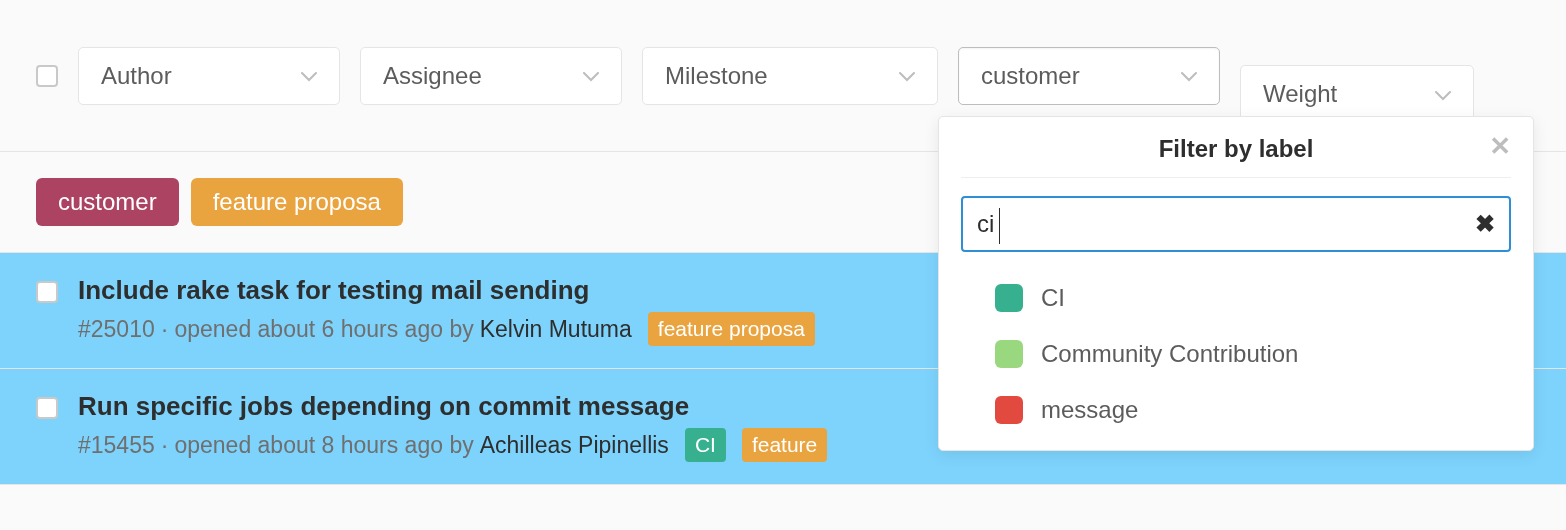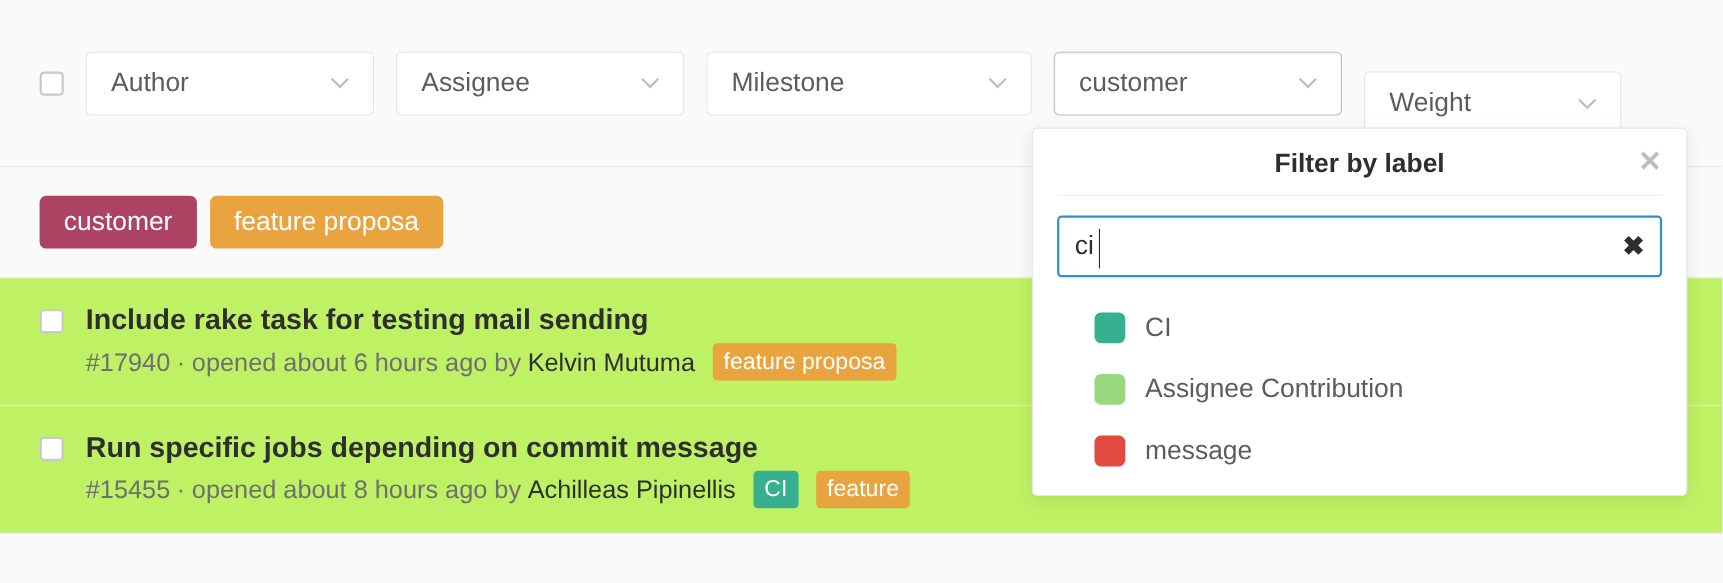--- a/index.html
+++ b/index.html
@@ -76,21 +76,21 @@
     color: #fff;
     font-weight: 400;
   }
   .pill-customer { background: #ad4363; }
   .pill-feature  { background: #e9a33f; }
 
   
   .issue {
     padding: 22px 36px 22px 36px;
     border-bottom: 1px solid #e5e5e5;
-    background: #bef264;
+    background: #7dd3fc;
     display: flex;
     gap: 20px;
     align-items: flex-start;
   }
   .issue .checkbox { margin-top: 6px; }
   .issue-body { flex: 1; }
   .issue-title {
     font-size: 26px;
     font-weight: 700;
     color: #2e2e2e;
@@ -258,21 +258,21 @@
 <div class="labels-row">
   <span class="pill pill-customer">customer</span>
   <span class="pill pill-feature">feature proposa</span>
 </div>
 
 <div class="issue">
   <div class="checkbox"></div>
   <div class="issue-body">
     <div class="issue-title">Include rake task for testing mail sending</div>
     <div class="issue-meta">
-      <span>#17940</span>
+      <span>#25010</span>
       <span> · </span>
       <span>opened about 6 hours ago by </span>
       <span class="author">Kelvin Mutuma</span>
       <span class="mini-label ml-feature">feature proposa</span>
     </div>
   </div>
 </div>
 
 <div class="issue">
   <div class="checkbox"></div>
@@ -301,20 +301,20 @@
       <span class="clear">✖</span>
     </div>
   </div>
   <div class="popover-list">
     <div class="popover-item">
       <span class="swatch" style="background:#36b08f"></span>
       <span>CI</span>
     </div>
     <div class="popover-item">
       <span class="swatch" style="background:#9ad87f"></span>
-      <span>Assignee Contribution</span>
+      <span>Community Contribution</span>
     </div>
     <div class="popover-item">
       <span class="swatch" style="background:#e24a3f"></span>
       <span>message</span>
     </div>
   </div>
 </div>
 
 </body></html>

